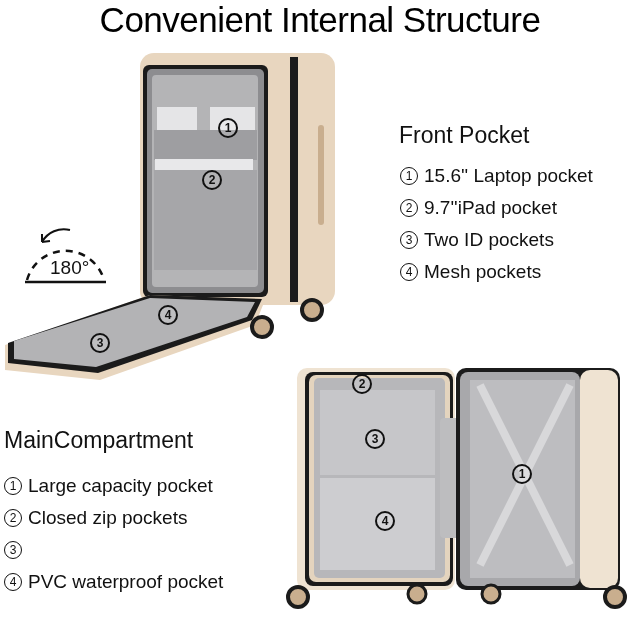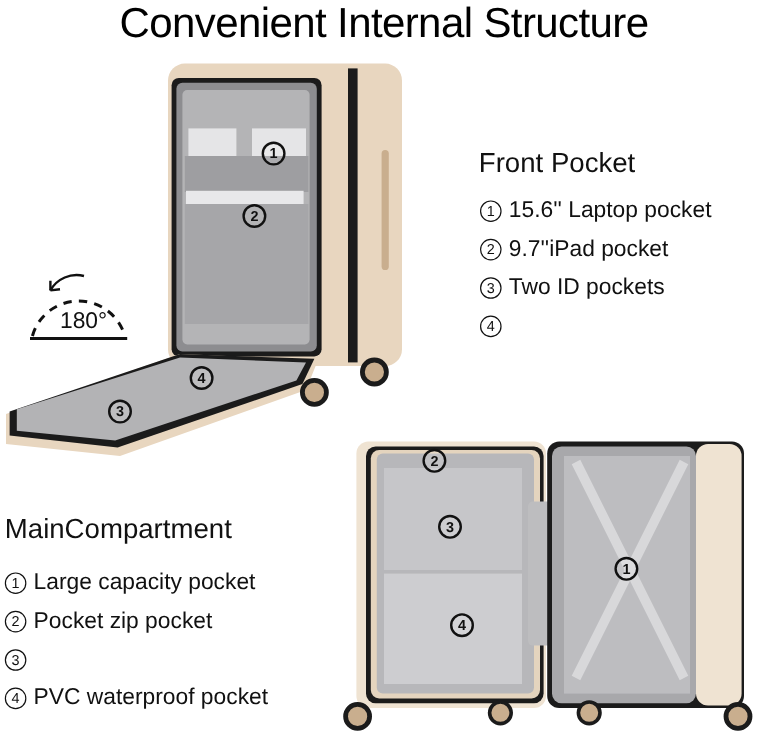--- a/index.html
+++ b/index.html
@@ -62,32 +62,33 @@
   <li>
       <span class="num">2</span>
       <span>9.7''iPad pocket</span>
     </li>
   <li>
       <span class="num">3</span>
       <span>Two ID pockets</span>
     </li>
   <li>
       <span class="num">4</span>
+      <span>Mesh pockets</span>
     </li>
 </ul>
 
 <div class="heading" style="left:4px;top:427px">MainCompartment</div>
 <ul class="list" style="left:4px;top:470px">
   <li>
       <span class="num">1</span>
       <span>Large capacity  pocket</span>
     </li>
   <li>
       <span class="num">2</span>
-      <span>Pocket zip pocket</span>
+      <span>Closed zip pockets</span>
     </li>
   <li>
       <span class="num">3</span>
     </li>
   <li>
       <span class="num">4</span>
       <span>PVC waterproof pocket</span>
     </li>
 </ul>
 

